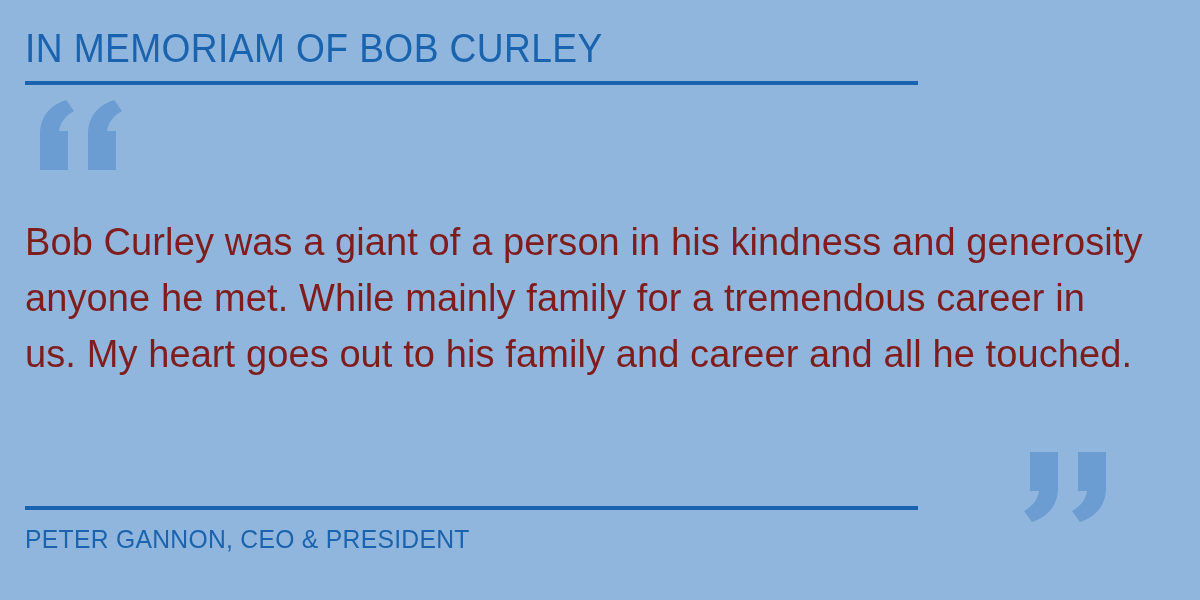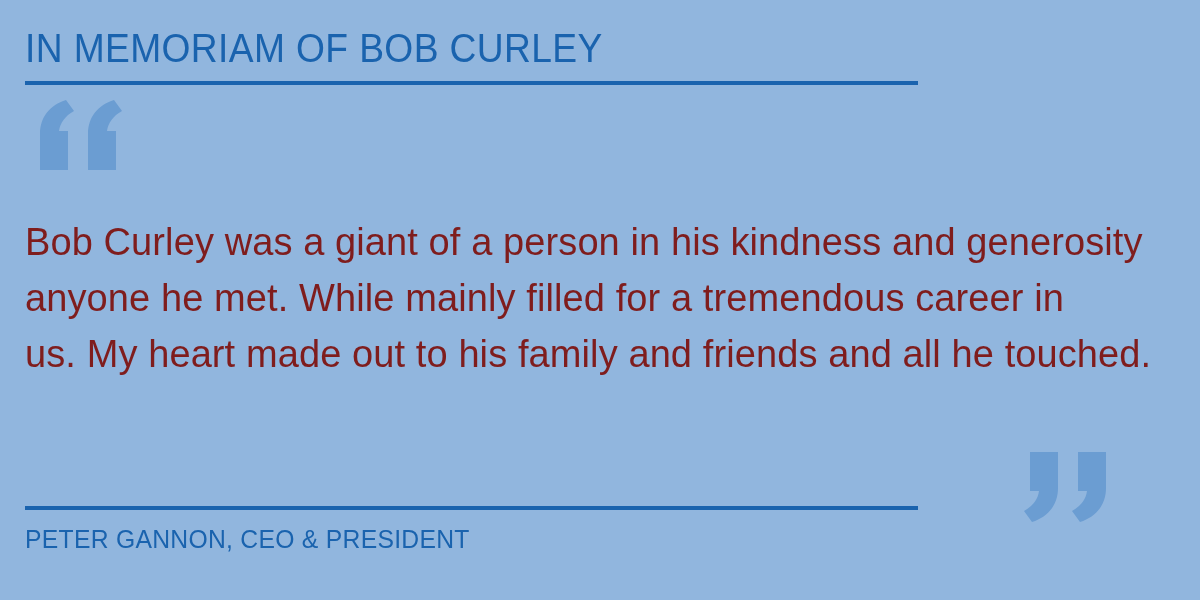--- a/index.html
+++ b/index.html
@@ -104,22 +104,22 @@
 
   <div class="quote-open">
     <svg viewBox="0 0 92 70" xmlns="http://www.w3.org/2000/svg" aria-hidden="true">
       <path d="M36 70 L8 70 L8 34 C8 17 18 5 34 0 L42 11 C33 16 28 23 27 31 L36 31 Z" fill="#6b9dd2"></path>
       <path d="M84 70 L56 70 L56 34 C56 17 66 5 82 0 L90 11 C81 16 76 23 75 31 L84 31 Z" fill="#6b9dd2"></path>
     </svg>
   </div>
 
   <div class="quote-body">
     <div class="quote-line">Bob Curley was a giant of a person in his kindness and generosity</div>
-    <div class="quote-line">anyone he met. While mainly filled for a tremendous career in</div>
-    <div class="quote-line">us. My heart made out to his family and friends and all he touched.</div>
+    <div class="quote-line">anyone he met. While mainly family for a tremendous career in</div>
+    <div class="quote-line">us. My heart goes out to his family and career and all he touched.</div>
   </div>
 
   <div class="quote-close">
     <svg viewBox="0 0 92 70" xmlns="http://www.w3.org/2000/svg" aria-hidden="true">
       <path d="M36 70 L8 70 L8 34 C8 17 18 5 34 0 L42 11 C33 16 28 23 27 31 L36 31 Z" fill="#6b9dd2"></path>
       <path d="M84 70 L56 70 L56 34 C56 17 66 5 82 0 L90 11 C81 16 76 23 75 31 L84 31 Z" fill="#6b9dd2"></path>
     </svg>
   </div>
 
   <div class="rule rule-bottom"></div>

